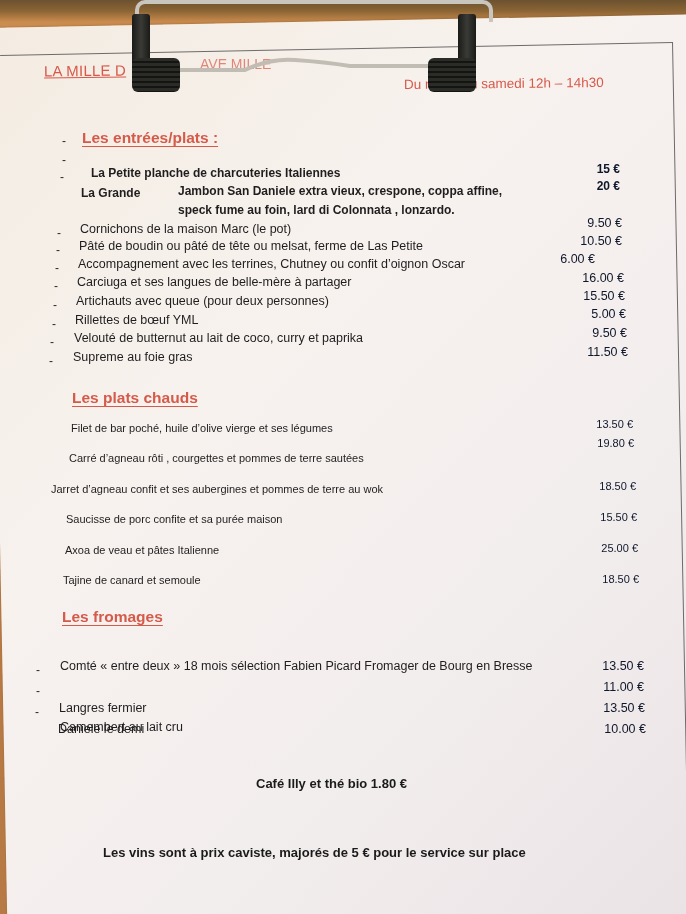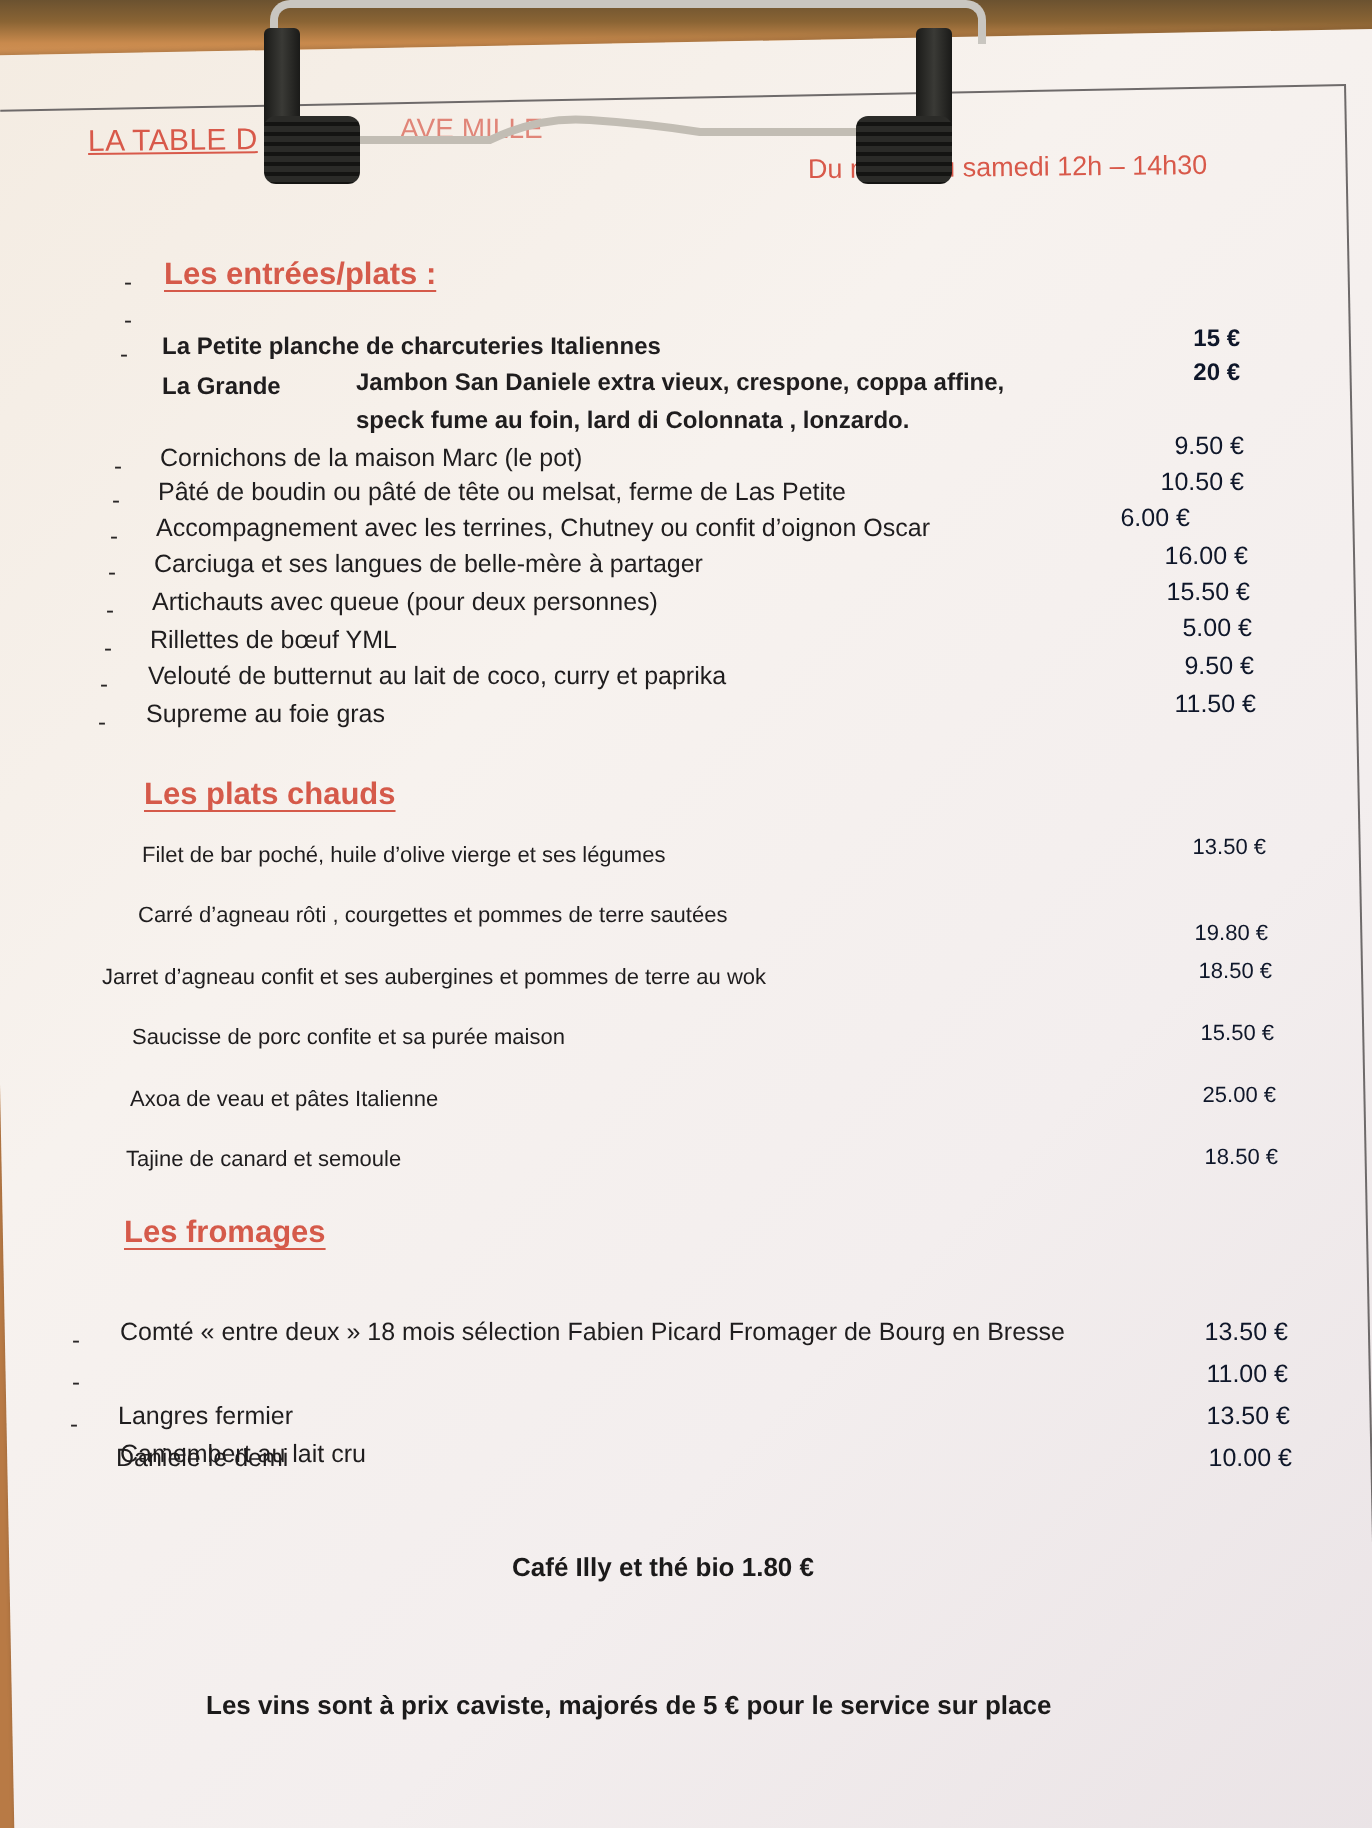--- a/index.html
+++ b/index.html
@@ -74,21 +74,21 @@
   .chaud { font-size: 11px; }
   .note { font-size: 13px; font-weight: bold; color: #1b1a1a; }
 </style>
 </head>
 <body>
 
 <div class="wood"></div>
 <div class="paper"></div>
 <div class="frame"></div>
 
-<div class="abs title">LA TABLE D</div>
+<div class="abs title">LA MILLE D</div>
 <div class="abs title-tail">AVE MILLE</div>
 <div class="abs hours">Du mardi au samedi 12h – 14h30</div>
 
 <div class="clip-bar"></div>
 <svg class="abs clip-wire" viewBox="0 0 270 24">
   <path d="M0 16 L70 16 Q95 4 120 6 Q150 8 175 12 L270 12" stroke="#c2bdb4" stroke-width="4" fill="none"></path>
 </svg>
 <div class="clip-foot left">
     <div class="upright"></div>
     <div class="toe"></div>
@@ -96,21 +96,21 @@
 <div class="clip-foot right">
     <div class="upright"></div>
     <div class="toe"></div>
   </div>
 
 <span class="abs dash" style="left:62px;top:134px">-</span>
 <div class="abs section-head" style="left:82px;top:129px">Les entrées/plats :</div>
 <span class="abs dash" style="left:62px;top:153px">-</span>
 
 <span class="abs dash" style="left:60px;top:170px">-</span>
-<div class="abs item bold" style="left:81px;top:166px">La Petite planche de charcuteries Italiennes</div>
+<div class="abs item bold" style="left:91px;top:166px">La Petite planche de charcuteries Italiennes</div>
 <div class="abs price bold" style="left:560px;top:162px;width:60px">15 €</div>
 
 <div class="abs item bold" style="left:81px;top:186px">La Grande</div>
 <div class="abs item bold" style="left:178px;top:184px">Jambon San Daniele extra vieux, crespone, coppa affine,</div>
 <div class="abs item bold" style="left:178px;top:203px">speck fume au foin, lard di Colonnata , lonzardo.</div>
 <div class="abs price bold" style="left:560px;top:179px;width:60px">20 €</div>
 
 <span class="abs dash" style="left:57px;top:226px">-</span>
 <div class="abs item" style="left:80px;top:222px">Cornichons de la maison Marc  (le pot)</div>
 <div class="abs price" style="left:560px;top:216px;width:62px">9.50 €</div>
@@ -142,21 +142,21 @@
 <span class="abs dash" style="left:49px;top:354px">-</span>
 <div class="abs item" style="left:73px;top:350px">Supreme au foie gras</div>
 <div class="abs price" style="left:560px;top:345px;width:68px">11.50 €</div>
 
 <div class="abs section-head" style="left:72px;top:389px">Les plats chauds</div>
 
 <div class="abs item chaud" style="left:71px;top:422px">Filet de bar poché, huile d’olive vierge et ses légumes</div>
 <div class="abs price chaud" style="left:560px;top:418px;width:73px">13.50 €</div>
 
 <div class="abs item chaud" style="left:69px;top:452px">Carré d’agneau rôti , courgettes et pommes de terre sautées</div>
-<div class="abs price chaud" style="left:560px;top:461px;width:74px">19.80 €</div>
+<div class="abs price chaud" style="left:560px;top:437px;width:74px">19.80 €</div>
 
 <div class="abs item chaud" style="left:51px;top:483px">Jarret d’agneau confit et ses aubergines et pommes de terre au wok</div>
 <div class="abs price chaud" style="left:560px;top:480px;width:76px">18.50 €</div>
 
 <div class="abs item chaud" style="left:66px;top:513px">Saucisse de porc confite et sa purée maison</div>
 <div class="abs price chaud" style="left:560px;top:511px;width:77px">15.50 €</div>
 
 <div class="abs item chaud" style="left:65px;top:544px">Axoa de veau et pâtes Italienne</div>
 <div class="abs price chaud" style="left:560px;top:542px;width:78px">25.00 €</div>
 

